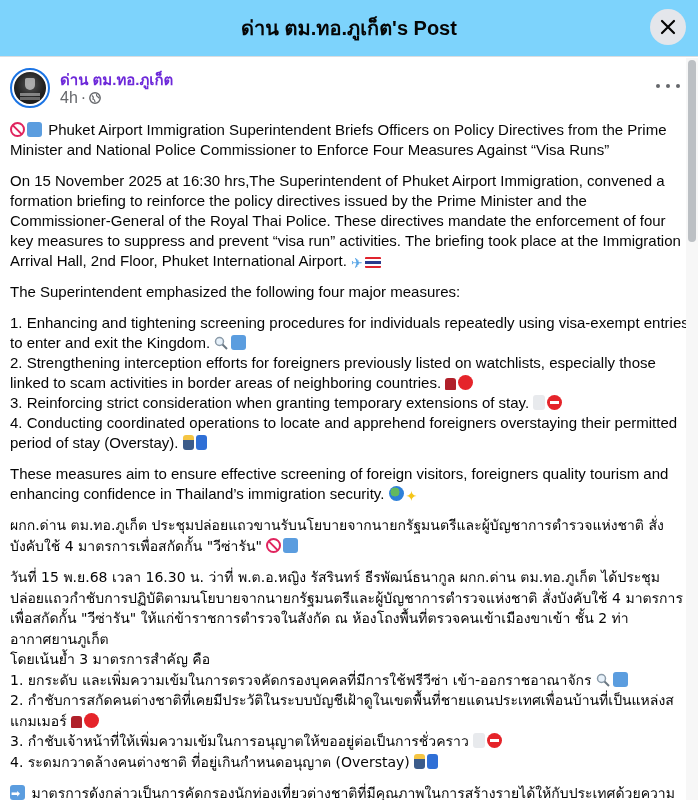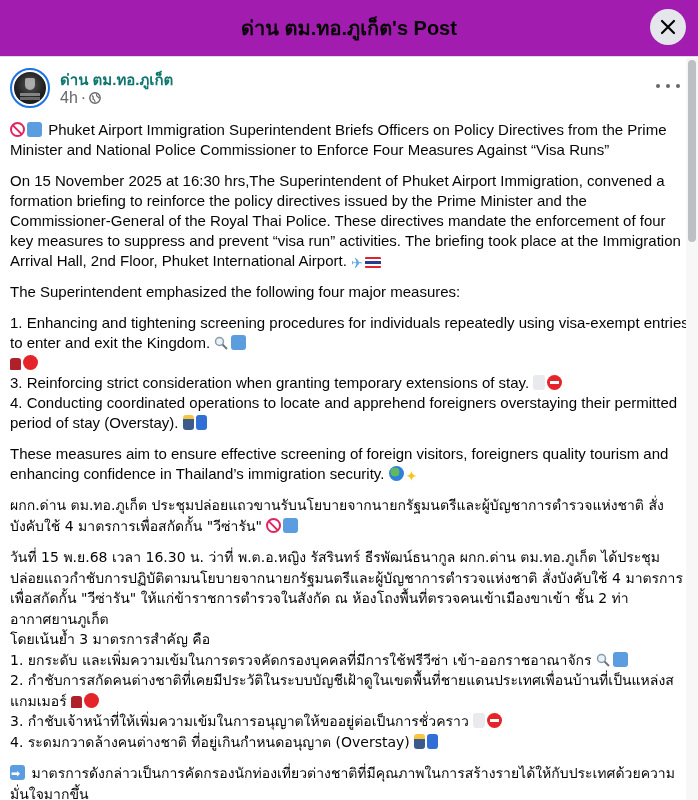--- a/index.html
+++ b/index.html
@@ -1,21 +1,21 @@
 <!DOCTYPE html>
 <html><head>
   <meta charset="utf-8">
   <style>
     * { box-sizing: border-box; margin: 0; padding: 0; }
     html, body { width: 698px; height: 800px; overflow: hidden; background: #ffffff; }
     body { font-family: "Liberation Sans", "DejaVu Sans", sans-serif; color: #050505; position: relative; }
 
     .modal-header {
       position: absolute; left: 0; top: 0; width: 698px; height: 57px;
-      border-bottom: 1px solid #dadde1; background: #a21caf;
+      border-bottom: 1px solid #dadde1; background: #7dd3fc;
       display: flex; align-items: center; justify-content: center;
     }
     .modal-title { font-size: 20px; font-weight: bold; color: #050505; }
     .close-btn {
       position: absolute; right: 12px; top: 9px; width: 36px; height: 36px;
       border-radius: 50%; background: #e4e6eb; display: flex; align-items: center; justify-content: center;
       cursor: pointer;
     }
 
     .scroll-area { position: absolute; left: 0; top: 58px; width: 698px; height: 742px; overflow: hidden; }
@@ -34,21 +34,21 @@
     }
     .avatar-inner::before {
       content: ""; position: absolute; left: 11px; top: 6px; width: 10px; height: 12px;
       background: #ccc; border-radius: 2px 2px 6px 6px; opacity: .75;
     }
     .avatar-inner::after {
       content: ""; position: absolute; left: 6px; top: 21px; width: 20px; height: 3px;
       background: #aaa; opacity: .7; box-shadow: 0 4px 0 #888;
     }
     .author-block { margin-left: 10px; }
-    .author-name { font-size: 15px; font-weight: bold; color: #0f766e; line-height: 20px; }
+    .author-name { font-size: 15px; font-weight: bold; color: #6d28d9; line-height: 20px; }
     .meta { font-size: 16px; color: #65676b; display: flex; align-items: center; line-height: 16px; }
     .meta .dot { margin: 0 3px; }
 
     .more-btn { position: absolute; right: 18px; top: 20px; width: 24px; height: 16px; display: flex; align-items: center; justify-content: space-between; cursor: pointer; }
     .more-btn span { width: 4px; height: 4px; background: #65676b; border-radius: 50%; }
 
     .post-body {
       position: absolute; left: 10px; top: 62px; width: 680px;
       font-size: 15px; line-height: 20px; color: #050505;
     }
@@ -123,20 +123,21 @@
     <p class="tight">
       <span>1. Enhancing and tightening screening procedures for individuals repeatedly using visa-exempt entries to enter and exit the Kingdom.</span>
       <span class="emoji e-search">
         <svg width="14" height="14" viewBox="0 0 14 14">
             <circle cx="5.5" cy="5.5" r="4" fill="#e8f2fb" stroke="#8a9aa8" stroke-width="1.5"></circle>
             <path d="M8.5 8.5 L13 13" stroke="#6a7782" stroke-width="2"></path>
           </svg>
       </span><span class="emoji e-passport"></span>
     </p>
     <p class="tight">
+      <span>2. Strengthening interception efforts for foreigners previously listed on watchlists, especially those linked to scam activities in border areas of neighboring countries.</span>
       <span class="emoji e-siren"></span><span class="emoji e-stop"></span>
     </p>
     <p class="tight">
       <span>3. Reinforcing strict consideration when granting temporary extensions of stay.</span>
       <span class="emoji e-doc"></span><span class="emoji e-noentry"></span>
     </p>
     <p>
       <span>4. Conducting coordinated operations to locate and apprehend foreigners overstaying their permitted period of stay (Overstay).</span>
       <span class="emoji e-officer"></span><span class="emoji e-book"></span>
     </p>

